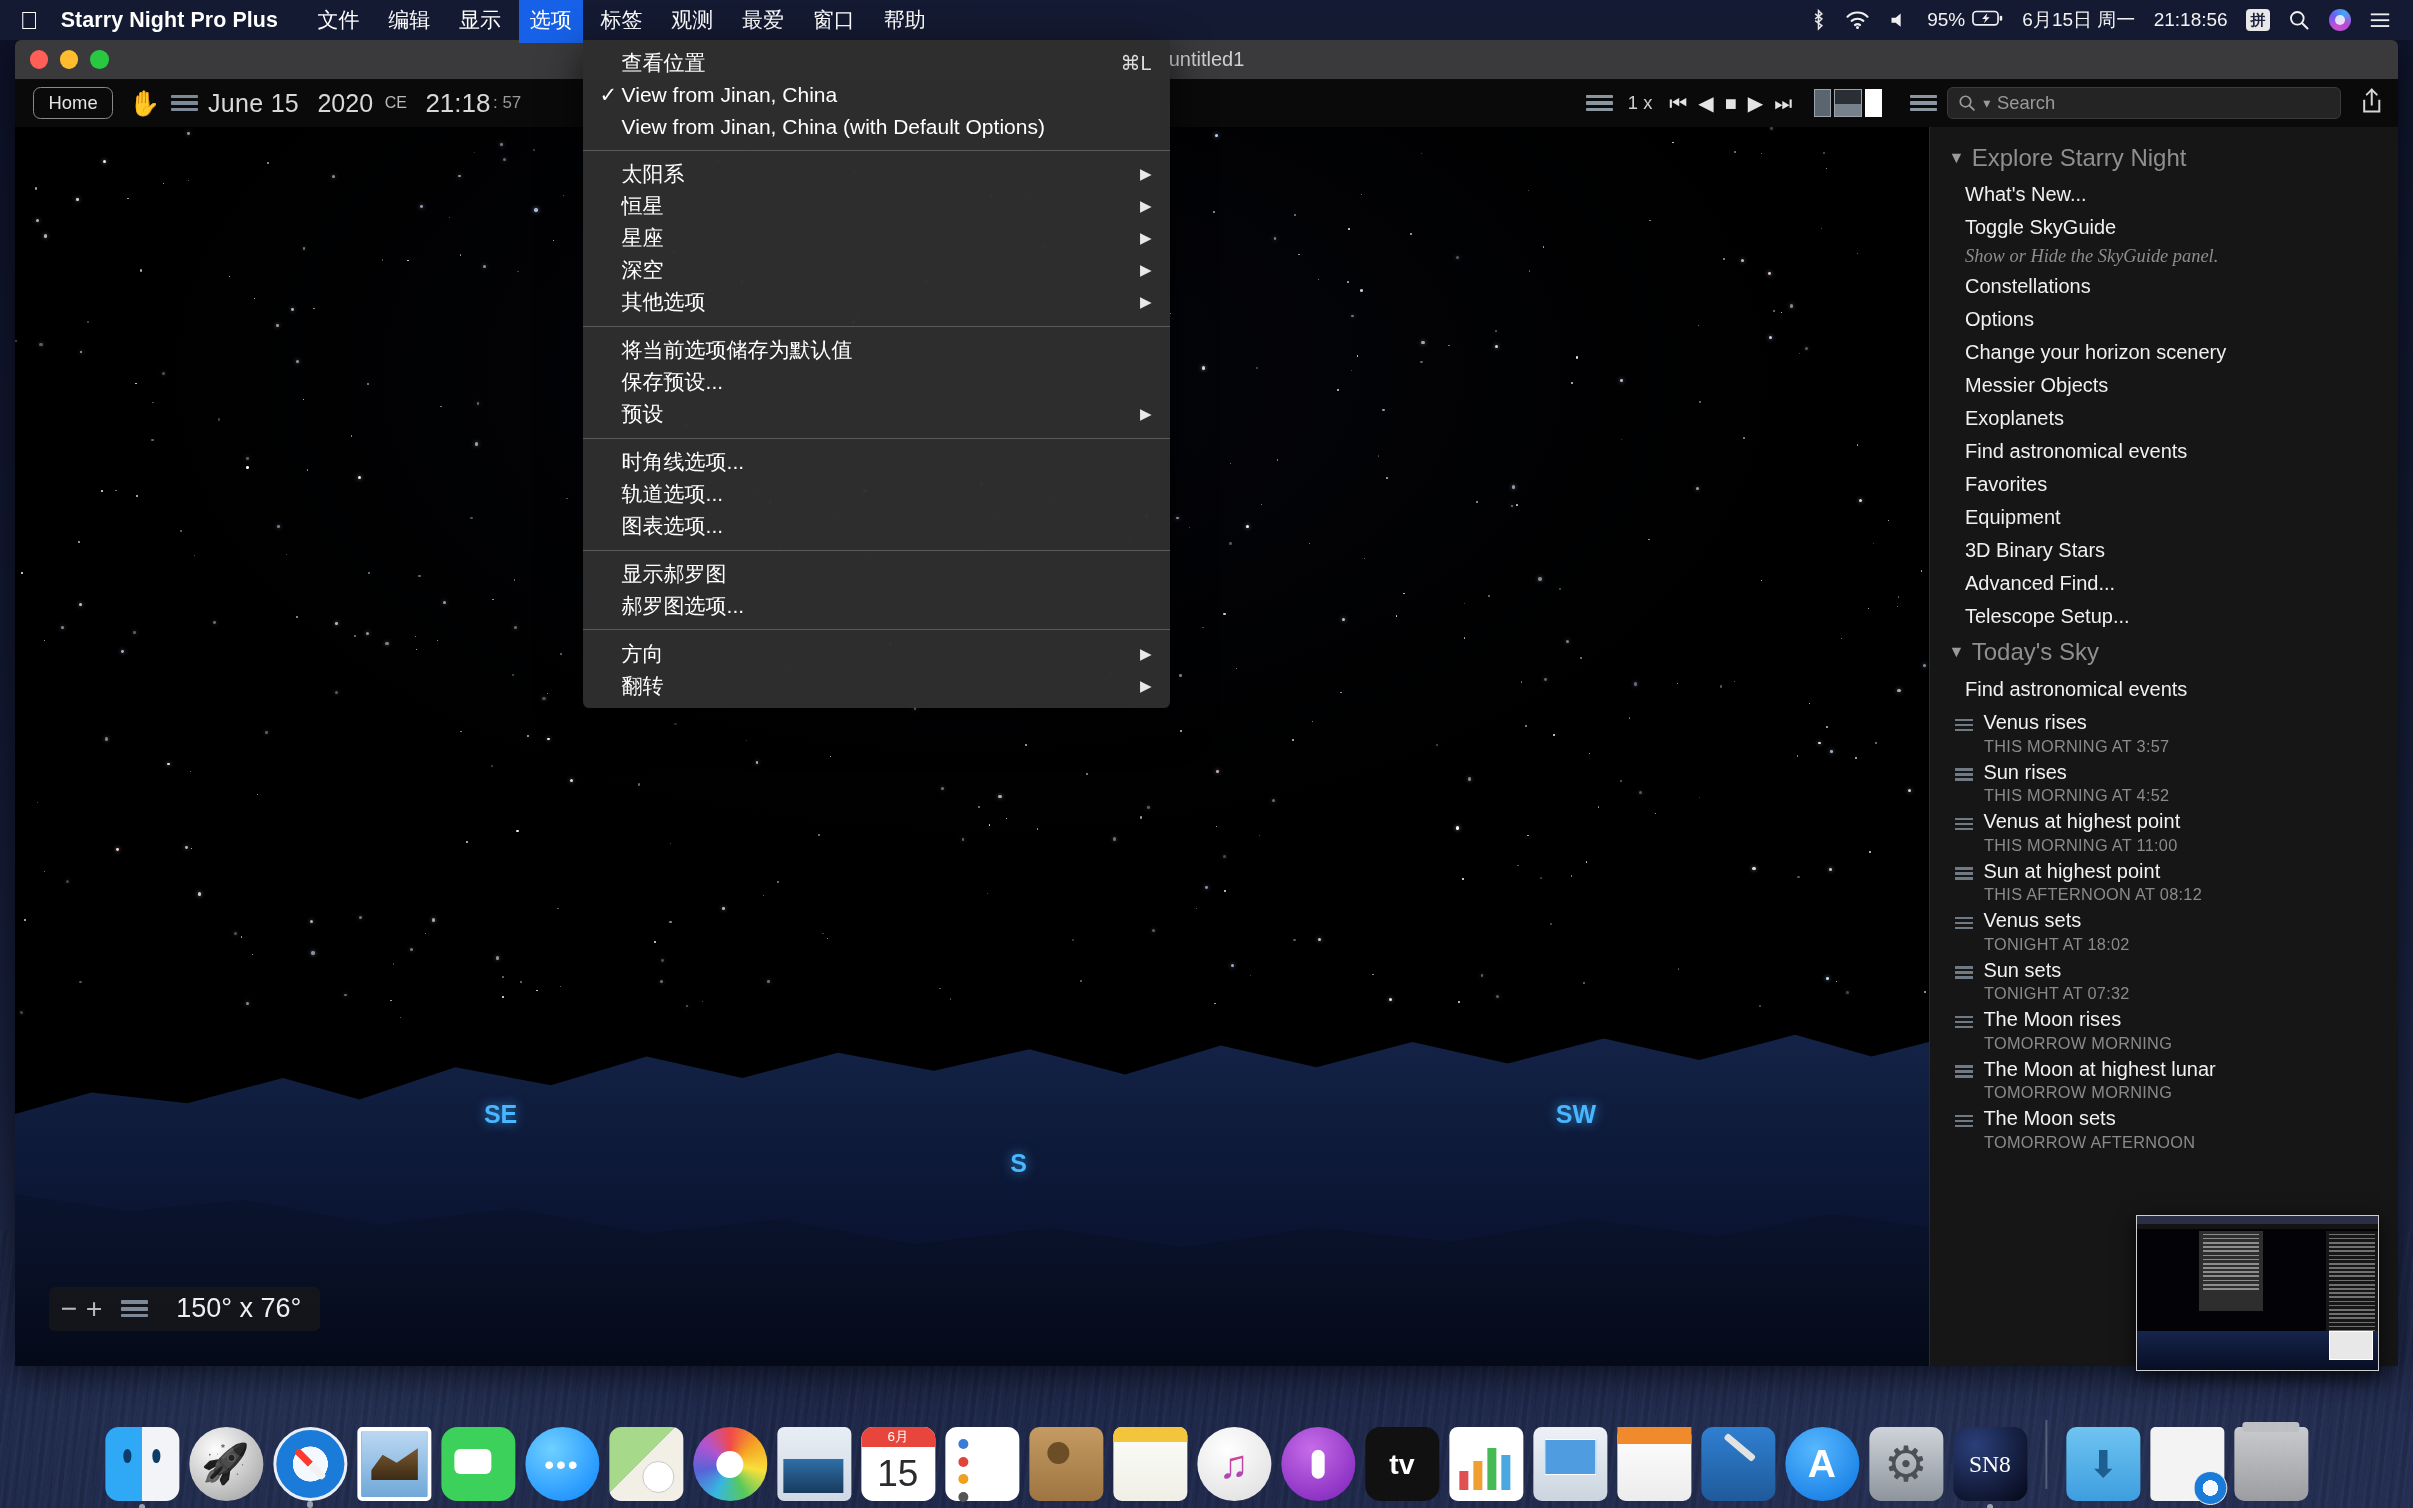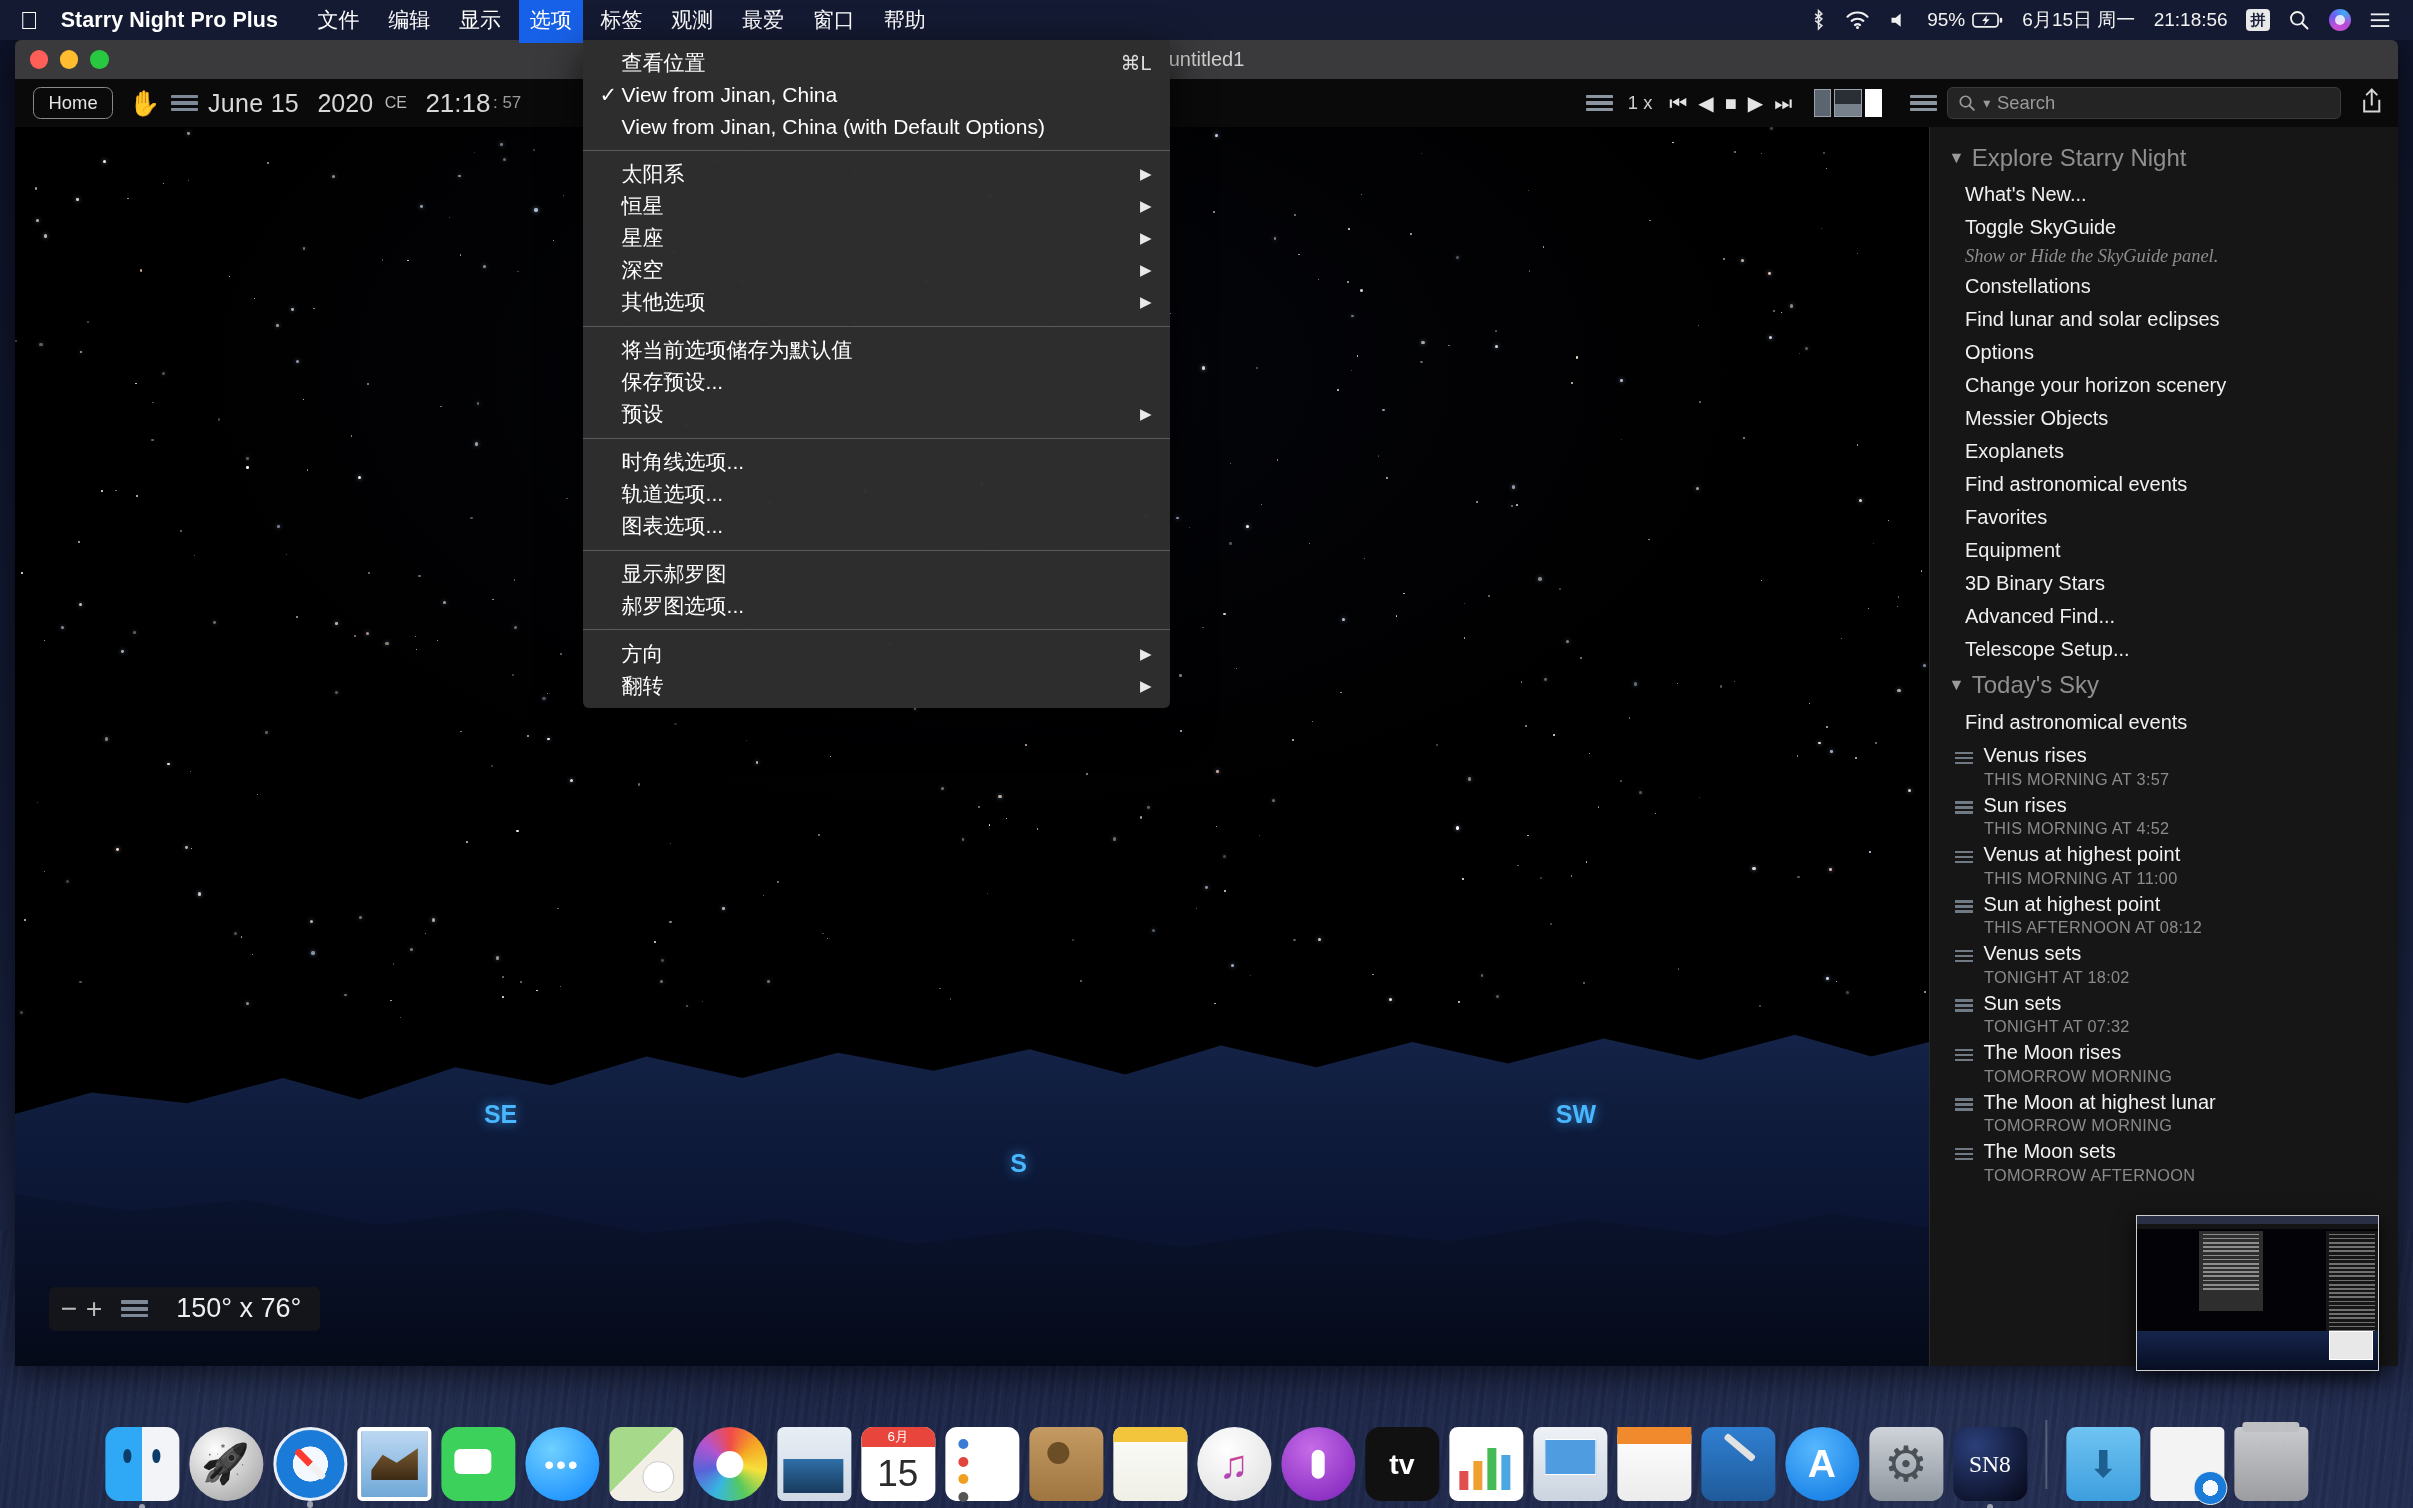--- a/index.html
+++ b/index.html
@@ -40,21 +40,21 @@
   .mb-app { font-weight: bold; font-size: 21.4px; margin-right: 25px; letter-spacing: 0.1px;}
   .mb-item {
     font-size: 21px; padding: 3.4px 11px; margin: 0 3.4px; border-radius: 4.2px;
     white-space: nowrap;
   }
   .mb-item.active { background: #1761e8; color: #fff; border-radius: 0; padding: 9.2px 11px; }
   #menubar-right {
     margin-left: auto; display: flex; align-items: center; gap: 18.4px;
     padding-right: 22px; font-size: 19px; color: #f2f2f2;
   }
-  .mbr { display: flex; align-items: center; }
+  .mbr { display: flex; }
   .ime-badge {
     border: 1.7px solid #e8e8e8; border-radius: 3.4px; padding: 0px 3.4px;
     font-size: 15px; line-height: 20px; background:#e8e8e8; color:#1a1f3a; font-weight:600;
   }
   .siri-orb {
     width: 22px; height: 22px; border-radius: 50%;
     background: conic-gradient(from 210deg, #c94fd4, #6f5bf0, #3fa9f5, #b44ad6, #c94fd4);
     position: relative;
   }
   .siri-orb::after{content:"";position:absolute;inset:5.9px;border-radius:50%;background:#f5f5ff;opacity:.85;}
@@ -887,21 +887,20 @@
 
     <div id="sidebar">
         <div class="sb-section">
           <span class="caret">▼</span>
           <span>Explore Starry Night</span>
         </div>
         <div class="sb-item">What's New...</div>
         <div class="sb-item">Toggle SkyGuide</div>
         <div class="sb-sub">Show or Hide the SkyGuide panel.</div>
         <div class="sb-item">Constellations</div>
-        <div class="sb-item">Find lunar and solar eclipses</div>
         <div class="sb-item">Options</div>
         <div class="sb-item">Change your horizon scenery</div>
         <div class="sb-item">Messier Objects</div>
         <div class="sb-item">Exoplanets</div>
         <div class="sb-item">Find astronomical events</div>
         <div class="sb-item">Favorites</div>
         <div class="sb-item">Equipment</div>
         <div class="sb-item">3D Binary Stars</div>
         <div class="sb-item">Advanced Find...</div>
         <div class="sb-item">Telescope Setup...</div>

